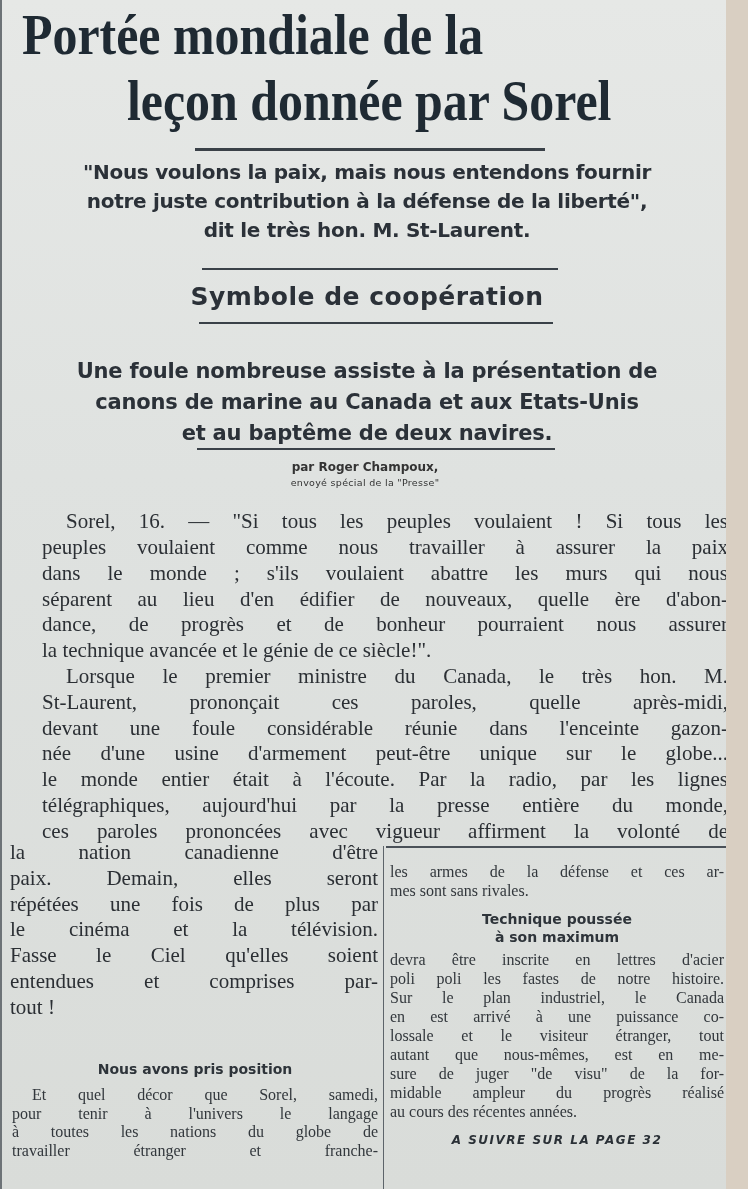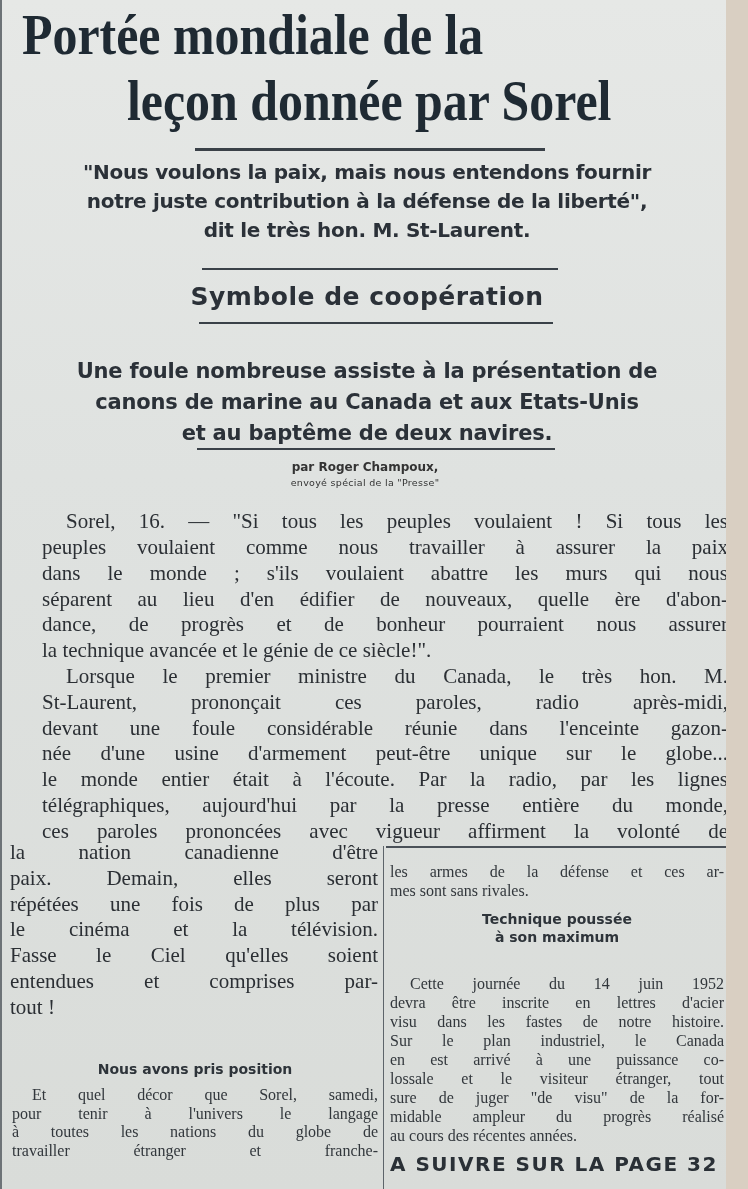--- a/index.html
+++ b/index.html
@@ -57,22 +57,22 @@
   }
   .small-head {
     font-family: "DejaVu Sans", sans-serif; font-weight: bold; font-size: 14px;
     line-height: 18px; text-align: center; color: #2e343a;
   }
   .left-small {
     position: absolute; left: 10px; top: 1060px; width: 366px;
     font-family: "Liberation Serif", serif; font-size: 16px; line-height: 18.5px; color: #32373c;
   }
   .continue {
-    font-family: "DejaVu Sans", sans-serif; font-weight: bold; font-size: 20px;
-    letter-spacing: 1.5px; color: #2a3036; margin-top: 10px;
+    font-family: "DejaVu Sans", sans-serif; font-weight: bold; font-size: 12px;
+    letter-spacing: 1.5px; text-align: center; color: #2a3036; margin-top: 10px; font-style: italic;
   }
 </style>
 </head>
 <body>
 
 <div class="paper">
 
   <div class="headline">
     <span class="l1">Portée mondiale de la</span>
     <span class="l2">leçon donnée par Sorel</span>
@@ -108,21 +108,21 @@
   <div class="body-text body-full" style="left:40px; width:686px;">
     <span class="line" style="padding-left:24px;">Sorel, 16. — "Si tous les peuples voulaient ! Si tous les</span>
   </div>
   <div class="body-text" style="left:40px; top:535px; width:686px;">
     <span class="line">peuples voulaient comme nous travailler à assurer la paix</span>
     <span class="line">dans le monde ; s'ils voulaient abattre les murs qui nous</span>
     <span class="line">séparent au lieu d'en édifier de nouveaux, quelle ère d'abon-</span>
     <span class="line">dance, de progrès et de bonheur pourraient nous assurer</span>
     <span class="line" style="text-align-last:left;">la technique avancée et le génie de ce siècle!".</span>
     <span class="line" style="padding-left:24px;">Lorsque le premier ministre du Canada, le très hon. M.</span>
-    <span class="line">St-Laurent, prononçait ces paroles, radio après-midi,</span>
+    <span class="line">St-Laurent, prononçait ces paroles, quelle après-midi,</span>
     <span class="line">devant une foule considérable réunie dans l'enceinte gazon-</span>
     <span class="line">née d'une usine d'armement peut-être unique sur le globe...</span>
     <span class="line">le monde entier était à l'écoute. Par la radio, par les lignes</span>
     <span class="line">télégraphiques, aujourd'hui par la presse entière du monde,</span>
     <span class="line">ces paroles prononcées avec vigueur affirment la volonté de</span>
   </div>
 
   <div class="body-text col-left" style="top:840px;">
     <span class="line">la nation canadienne d'être</span>
     <span class="line">paix. Demain, elles seront</span>
@@ -140,29 +140,29 @@
     <span class="line">à toutes les nations du globe de</span>
     <span class="line">travailler étranger et franche-</span>
   </div>
 
   <div class="col-divider"></div>
   <div class="col-rule"></div>
 
   <div class="col-right">
     <span class="line">les armes de la défense et ces ar-</span>
     <span class="line" style="text-align-last:left;">mes sont sans rivales.</span>
-    <div class="small-head" style="margin:10px 0 28px 0;">
+    <div class="small-head" style="margin:10px 0 4px 0;">
       <div>Technique poussée</div>
       <div>à son maximum</div>
     </div>
-    <span class="line" style="padding-left:20px;">Cette journée du 14 juin 1952</span>
     <span class="line">devra être inscrite en lettres d'acier</span>
-    <span class="line">visu dans les fastes de notre histoire.</span>
+    <span class="line">poli poli les fastes de notre histoire.</span>
     <span class="line">Sur le plan industriel, le Canada</span>
     <span class="line">en est arrivé à une puissance co-</span>
     <span class="line">lossale et le visiteur étranger, tout</span>
+    <span class="line">autant que nous-mêmes, est en me-</span>
     <span class="line">sure de juger "de visu" de la for-</span>
     <span class="line">midable ampleur du progrès réalisé</span>
     <span class="line" style="text-align-last:left;">au cours des récentes années.</span>
     <div class="continue">A SUIVRE SUR LA PAGE 32</div>
   </div>
 
 </div>
 
 </body></html>

